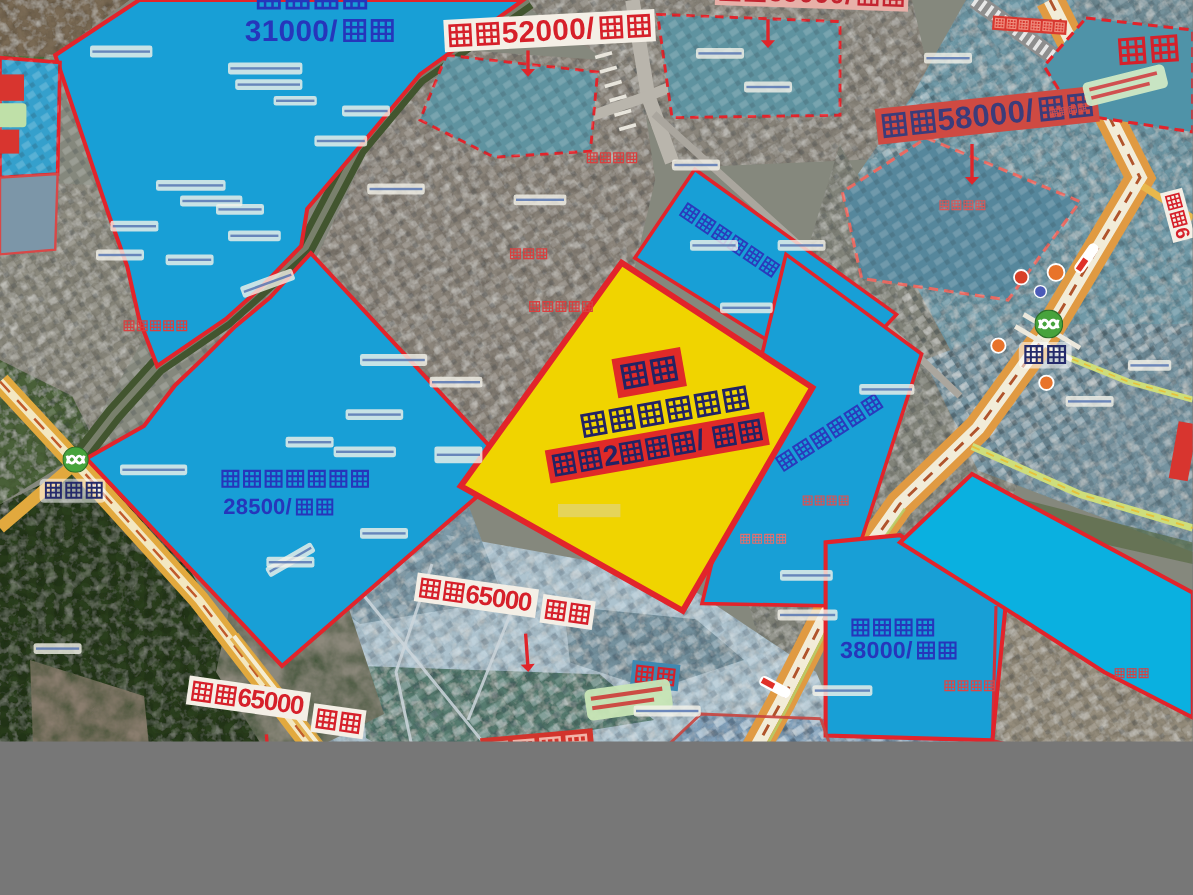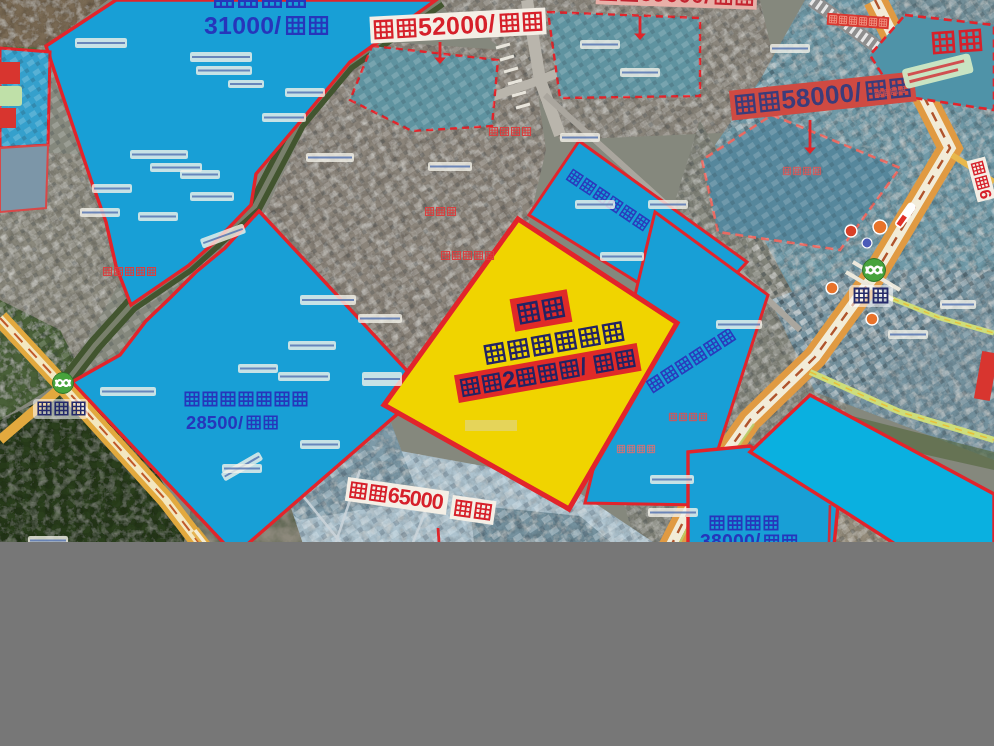--- a/index.html
+++ b/index.html
@@ -1,14 +1,14 @@
 <!DOCTYPE html>
 <html><head><meta charset="utf-8"><style>
 html,body{margin:0;padding:0;background:#777;}
-#map{position:relative;width:994px;height:542px;overflow:hidden;font-family:"Liberation Sans",sans-serif;}
+#map{position:relative;width:994px;height:618px;overflow:hidden;font-family:"Liberation Sans",sans-serif;}
 #map svg{filter:blur(0.45px);}
 </style></head><body>
 
 <div id="map"><svg width="994" height="746" viewBox="0 0 994 746" xmlns="http://www.w3.org/2000/svg">
 <defs>
 <symbol id="hz" viewBox="0 0 10 10">
           <path d="M1,1 H9 V9 H1 Z" fill="none" stroke="currentColor" stroke-width="1.05"></path>
           <path d="M1,3.7 H9 M1,6.3 H9 M3.6,1 V9 M6.4,1 V9" fill="none" stroke="currentColor" stroke-width="0.95"></path>
         </symbol>
 <filter id="nz" x="-5%" y="-5%" width="110%" height="110%">

